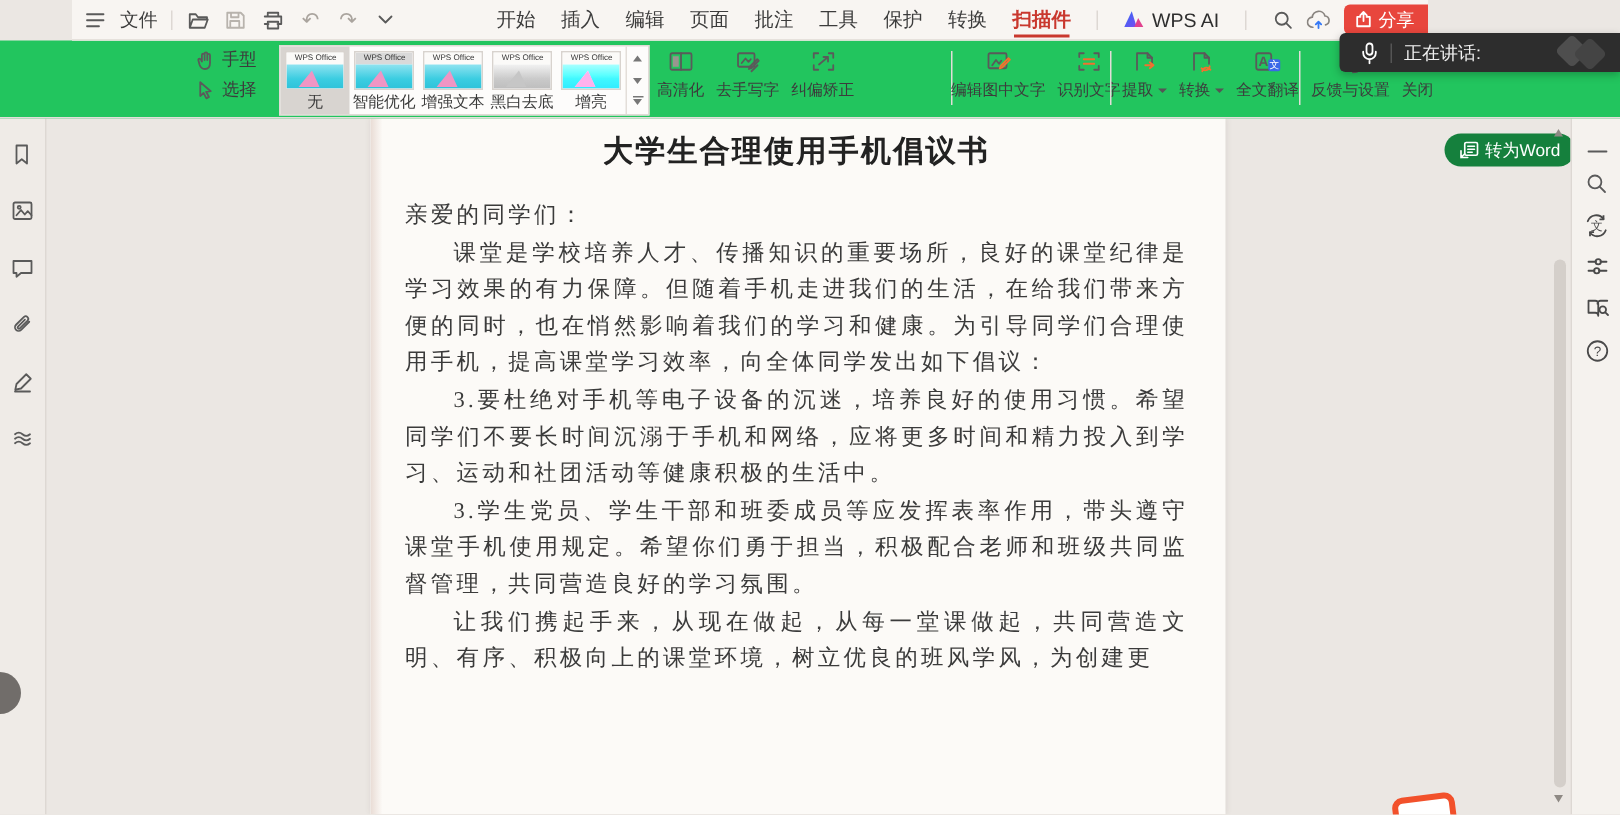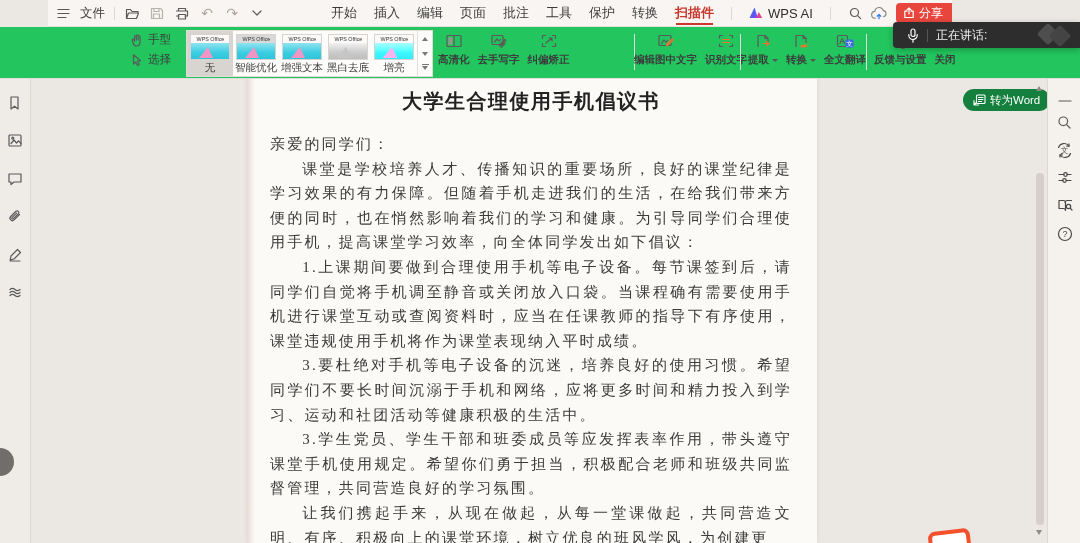--- a/index.html
+++ b/index.html
@@ -46,21 +46,21 @@
   .v-bright .timg{filter:brightness(1.2) saturate(1.05);}
   .glabel{font-size:10.5px;color:#3a3a3a;margin-top:1px;white-space:nowrap;}
   .garr{width:14px;border-left:1px solid #e3ded9;display:flex;flex-direction:column;}
   .garr div{flex:1;display:flex;align-items:center;justify-content:center;cursor:pointer;}
   .tri-up{width:0;height:0;border:3.5px solid transparent;border-bottom:4.5px solid #777;margin-top:-3px;}
   .tri-dn{width:0;height:0;border:3.5px solid transparent;border-top:4.5px solid #777;margin-bottom:-3px;}
   .more-bar{width:7px;height:1.4px;background:#777;margin-bottom:1.5px;}
   .tgroup{position:absolute;top:2px;height:47px;display:flex;}
   .ibtn{display:flex;flex-direction:column;align-items:center;justify-content:flex-start;
         padding:4px 4px 0 4px;cursor:pointer;}
-  .ibtn .ilabel{font-size:10.5px;color:#3c3c3c;margin-top:4px;white-space:nowrap;display:flex;align-items:center;font-weight:bold;}
+  .ibtn .ilabel{font-size:10.5px;color:#3c3c3c;margin-top:4px;white-space:nowrap;display:flex;align-items:center;}
   .caret{display:inline-block;width:0;height:0;border:3px solid transparent;border-top:3.5px solid #555;
          margin-left:3px;margin-top:3px;}
   .vsep{position:absolute;top:7px;width:1px;height:36px;background:#e2ddd8;}
 
   
   .voicepop{position:absolute;left:893px;top:22px;width:187px;height:26px;background:#2d2d2d;
             border-radius:4px 0 0 4px;display:flex;align-items:center;z-index:40;overflow:hidden;
             box-shadow:0 2px 6px rgba(0,0,0,.25);}
   .vp-text{font-size:12px;color:#f2f2f2;margin-left:8px;}
   .vp-sep{width:1px;height:13px;background:#555;margin-left:8px;}
@@ -406,21 +406,20 @@
           <path d="M3 4.5q2.5-2.2 5 0t5 0M3 7.5q2.5-2.2 5 0t5 0M3 10.5q2.5-2.2 5 0t5 0"></path>
         </svg></span>
     <span class="handle"></span>
   </div>
 
   <div class="page">
     <div class="doc">
       <h1>大学生合理使用手机倡议书</h1>
       <p class="salut">亲爱的同学们：</p>
       <p>课堂是学校培养人才、传播知识的重要场所，良好的课堂纪律是学习效果的有力保障。但随着手机走进我们的生活，在给我们带来方便的同时，也在悄然影响着我们的学习和健康。为引导同学们合理使用手机，提高课堂学习效率，向全体同学发出如下倡议：</p>
-      <p>1.上课期间要做到合理使用手机等电子设备。每节课签到后，请同学们自觉将手机调至静音或关闭放入口袋。当课程确有需要使用手机进行课堂互动或查阅资料时，应当在任课教师的指导下有序使用，课堂违规使用手机将作为课堂表现纳入平时成绩。</p>
       <p>3.要杜绝对手机等电子设备的沉迷，培养良好的使用习惯。希望同学们不要长时间沉溺于手机和网络，应将更多时间和精力投入到学习、运动和社团活动等健康积极的生活中。</p>
       <p>3.学生党员、学生干部和班委成员等应发挥表率作用，带头遵守课堂手机使用规定。希望你们勇于担当，积极配合老师和班级共同监督管理，共同营造良好的学习氛围。</p>
       <p>让我们携起手来，从现在做起，从每一堂课做起，共同营造文明、有序、积极向上的课堂环境，树立优良的班风学风，为创建更</p>
     </div>
   </div>
 
   <button class="toword">
     <svg width="13" height="12" viewBox="0 0 13 12">
       <rect x="3.5" y="1" width="8.5" height="8.5" rx="1" fill="none" stroke="#fff" stroke-width="1.1"></rect>
       <path d="M5.5 3.5h4.5M5.5 5.5h4.5M5.5 7.5h3" stroke="#fff" stroke-width="1" stroke-linecap="round"></path>

